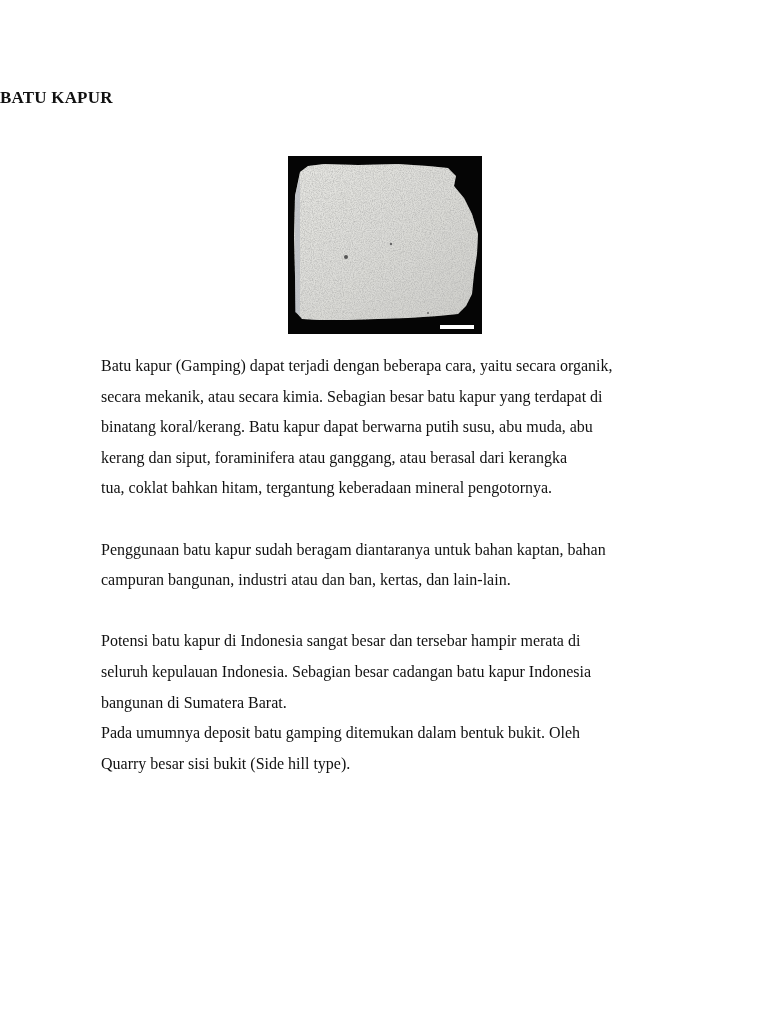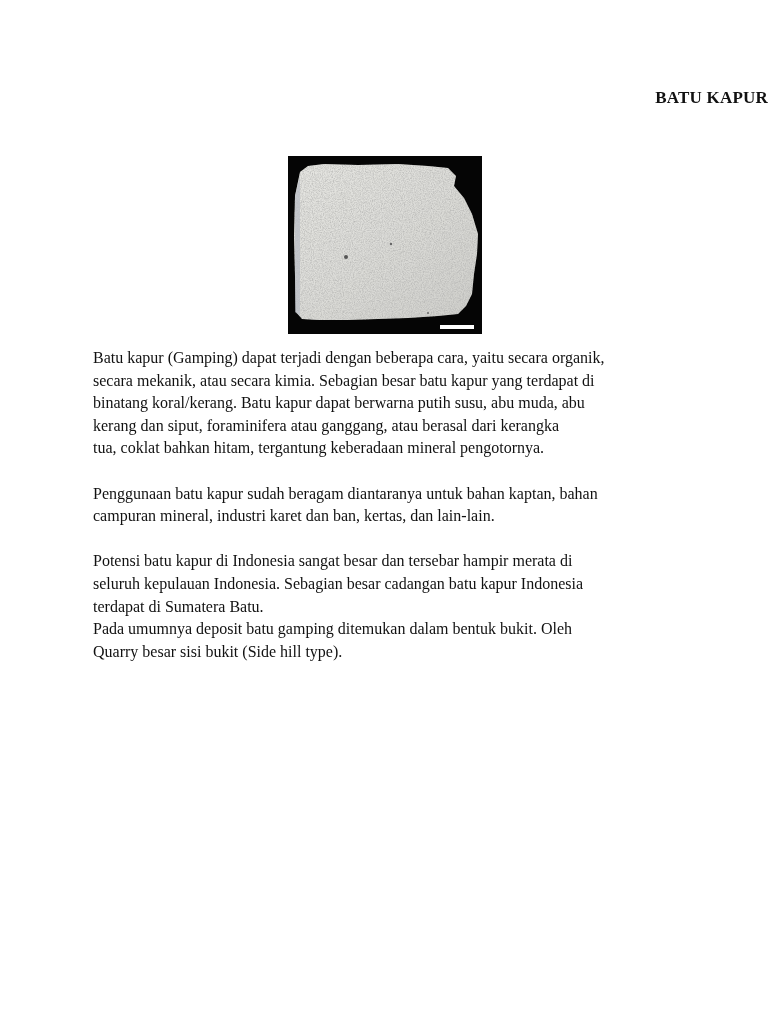--- a/index.html
+++ b/index.html
@@ -13,21 +13,21 @@
       position: relative;
       overflow: hidden;
       font-family: "Liberation Serif", "DejaVu Serif", serif;
       color: #111111;
     }
     .title {
       position: absolute;
       top: 88px;
       left: 0;
       width: 768px;
-      text-align: right;
+      text-align: left;
       font-weight: bold;
       font-size: 17px;
       letter-spacing: 0.2px;
     }
     .photo {
       position: absolute;
       left: 288px;
       top: 156px;
       width: 194px;
       height: 178px;
@@ -47,21 +47,21 @@
     }
     .body-text {
       position: absolute;
       left: 93px;
       top: 347px;
       width: 600px;
       font-size: 16px;
       line-height: 22.6px;
     }
     .para {
-      margin: 0;
+      margin: 8px;
       white-space: nowrap;
     }
     .gap {
       height: 22.6px;
     }
   </style>
 </head>
 <body>
 
 <div>
@@ -100,25 +100,25 @@
     <div>
       <p class="para">Batu kapur (Gamping) dapat terjadi dengan beberapa cara, yaitu secara organik,</p>
       <p class="para">secara mekanik, atau secara kimia. Sebagian besar batu kapur yang terdapat di</p>
       <p class="para">binatang koral/kerang. Batu kapur dapat berwarna putih susu, abu muda, abu</p>
       <p class="para">kerang dan siput, foraminifera atau ganggang, atau berasal dari kerangka</p>
       <p class="para">tua, coklat bahkan hitam, tergantung keberadaan mineral pengotornya.</p>
     </div>
     <div class="gap"></div>
     <div>
       <p class="para">Penggunaan batu kapur sudah beragam diantaranya untuk bahan kaptan, bahan</p>
-      <p class="para">campuran mineral, industri karet dan ban, kertas, dan lain-lain.</p>
+      <p class="para">campuran bangunan, industri atau dan ban, kertas, dan lain-lain.</p>
     </div>
     <div class="gap"></div>
     <div>
       <p class="para">Potensi batu kapur di Indonesia sangat besar dan tersebar hampir merata di</p>
       <p class="para">seluruh kepulauan Indonesia. Sebagian besar cadangan batu kapur Indonesia</p>
-      <p class="para">terdapat di Sumatera Batu.</p>
+      <p class="para">bangunan di Sumatera Barat.</p>
       <p class="para">Pada umumnya deposit batu gamping ditemukan dalam bentuk bukit. Oleh</p>
       <p class="para">Quarry besar sisi bukit (Side hill type).</p>
     </div>
   </div>
 
 </div>
 
 </body></html>

